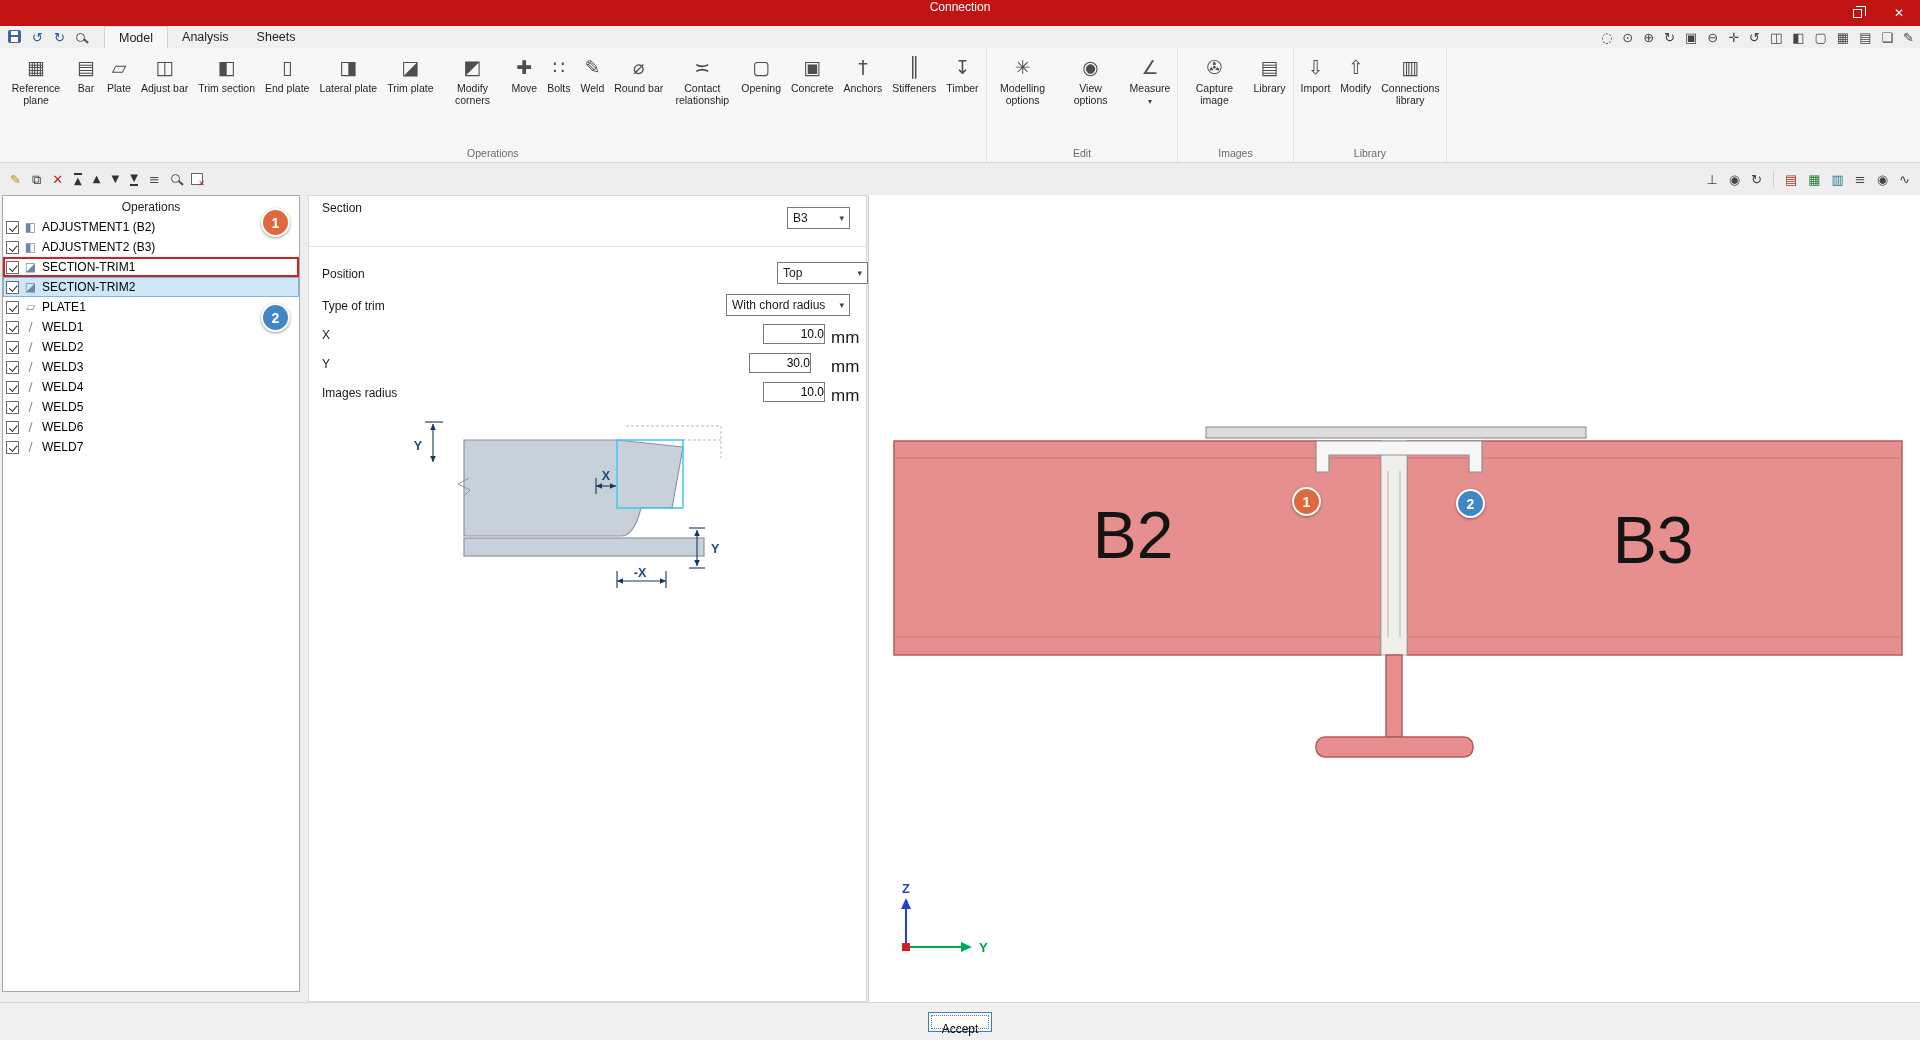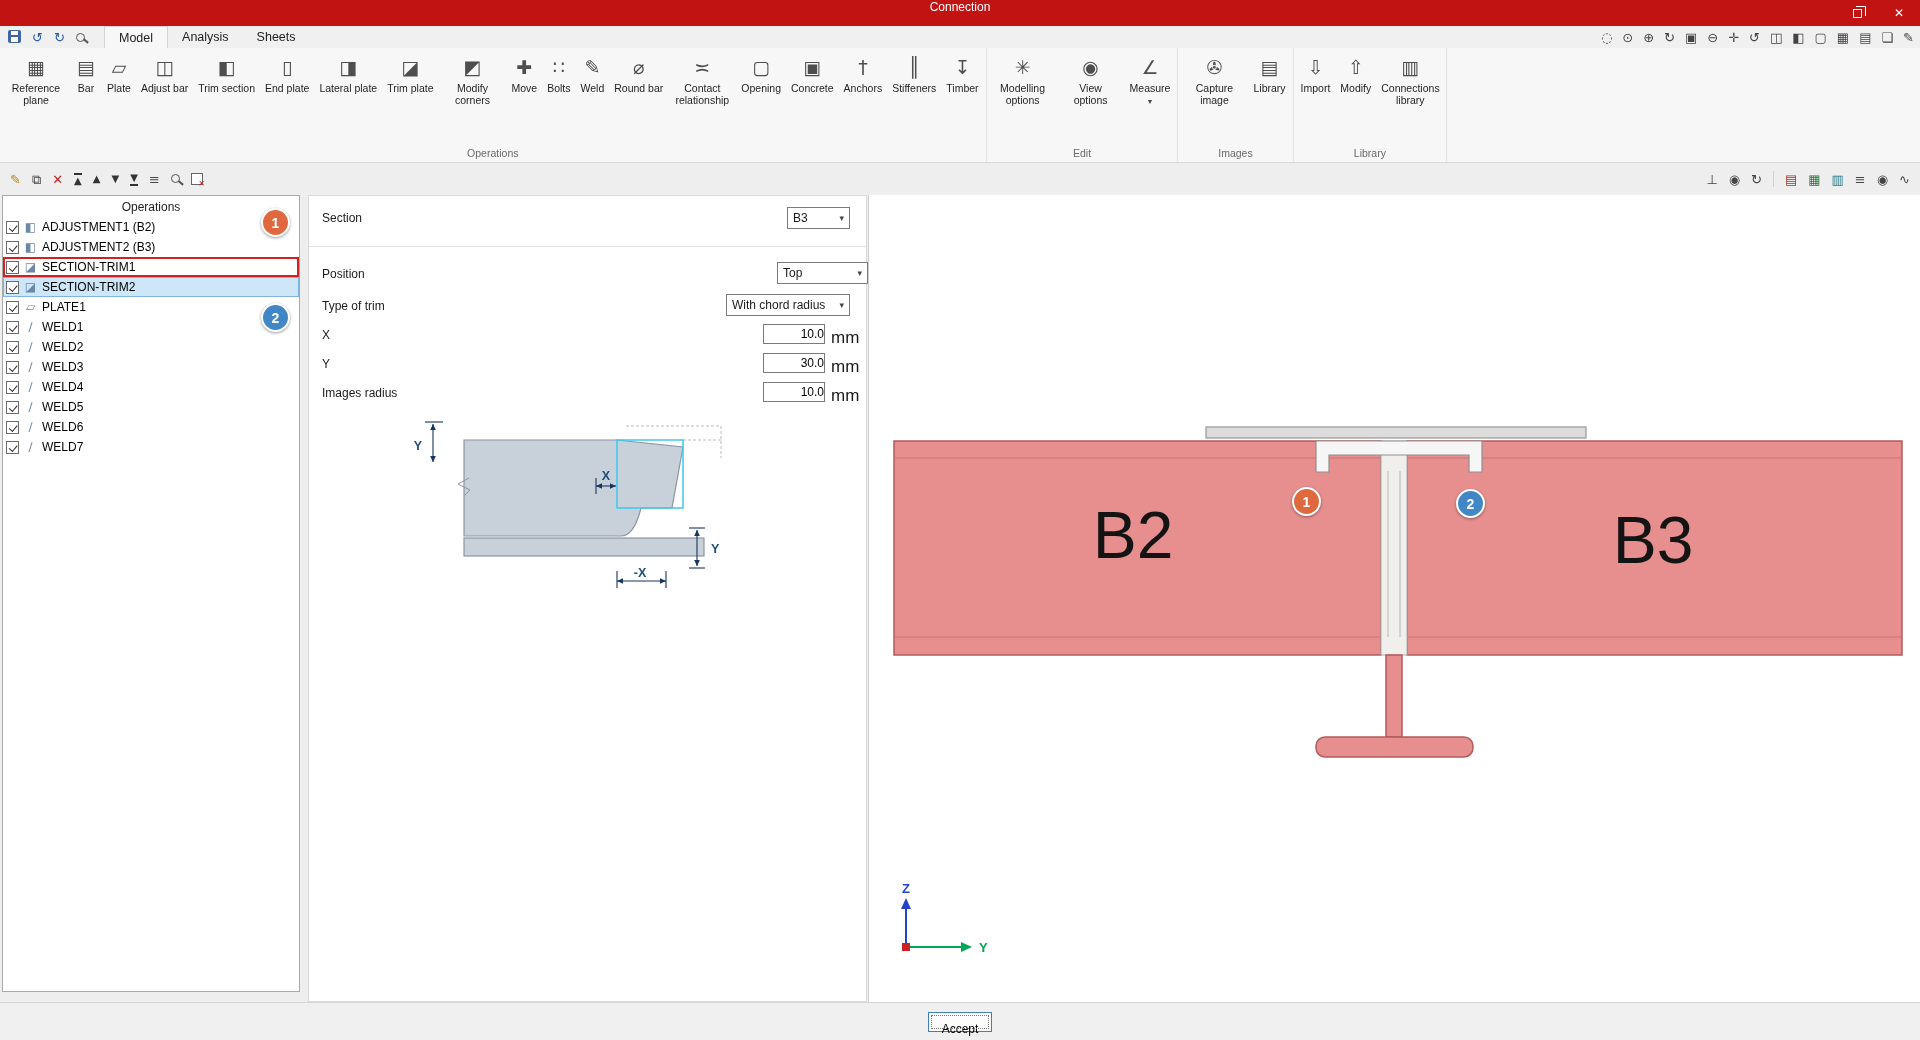--- a/index.html
+++ b/index.html
@@ -350,21 +350,21 @@
       <span class="cb"></span>
       <span class="ticon">∕</span>
       <span class="tlabel">WELD7</span>
     </div>
 </div>
 
 <div class="badge orange" style="left:261px;top:208px">1</div>
 <div class="badge blue" style="left:261px;top:303px">2</div>
 
 <div class="center-card">
-  <div class="plabel" style="top:15px">Section</div>
+  <div class="plabel" style="top:5px">Section</div>
   <div class="selectbox" style="left:478px;top:11px;width:63px">
       <span>B3</span>
       <span class="selarr">▾</span>
     </div>
   <div class="divider"></div>
 
   <div class="plabel" style="top:71px">Position</div>
   <div class="selectbox" style="left:468px;top:66px;width:91px">
       <span>Top</span>
       <span class="selarr">▾</span>
@@ -374,21 +374,21 @@
   <div class="selectbox" style="left:417px;top:98px;width:124px">
       <span>With chord radius</span>
       <span class="selarr">▾</span>
     </div>
 
   <div class="plabel" style="top:132px">X</div>
   <input class="numbox" style="left: 454px; top: 128px;" value="10.0">
   <div class="unit" style="left:522px;top:132px">mm</div>
 
   <div class="plabel" style="top:161px">Y</div>
-  <input class="numbox" style="left: 454px; top: 157px;" value="30.0">
+  <input class="numbox" style="left: 440px; top: 157px;" value="30.0">
   <div class="unit" style="left:522px;top:161px">mm</div>
 
   <div class="plabel" style="top:190px">Images radius</div>
   <input class="numbox" style="left: 454px; top: 186px;" value="10.0">
   <div class="unit" style="left:522px;top:190px">mm</div>
 
   <svg style="position:absolute;left:10px;top:220px" width="540" height="200" viewBox="0 0 540 200">
     <defs>
       <marker id="arr" markerWidth="7" markerHeight="7" refX="5.5" refY="2.6" orient="auto-start-reverse">
         <path d="M0,0 L5.5,2.6 L0,5.2 Z" fill="#17365d"></path>

